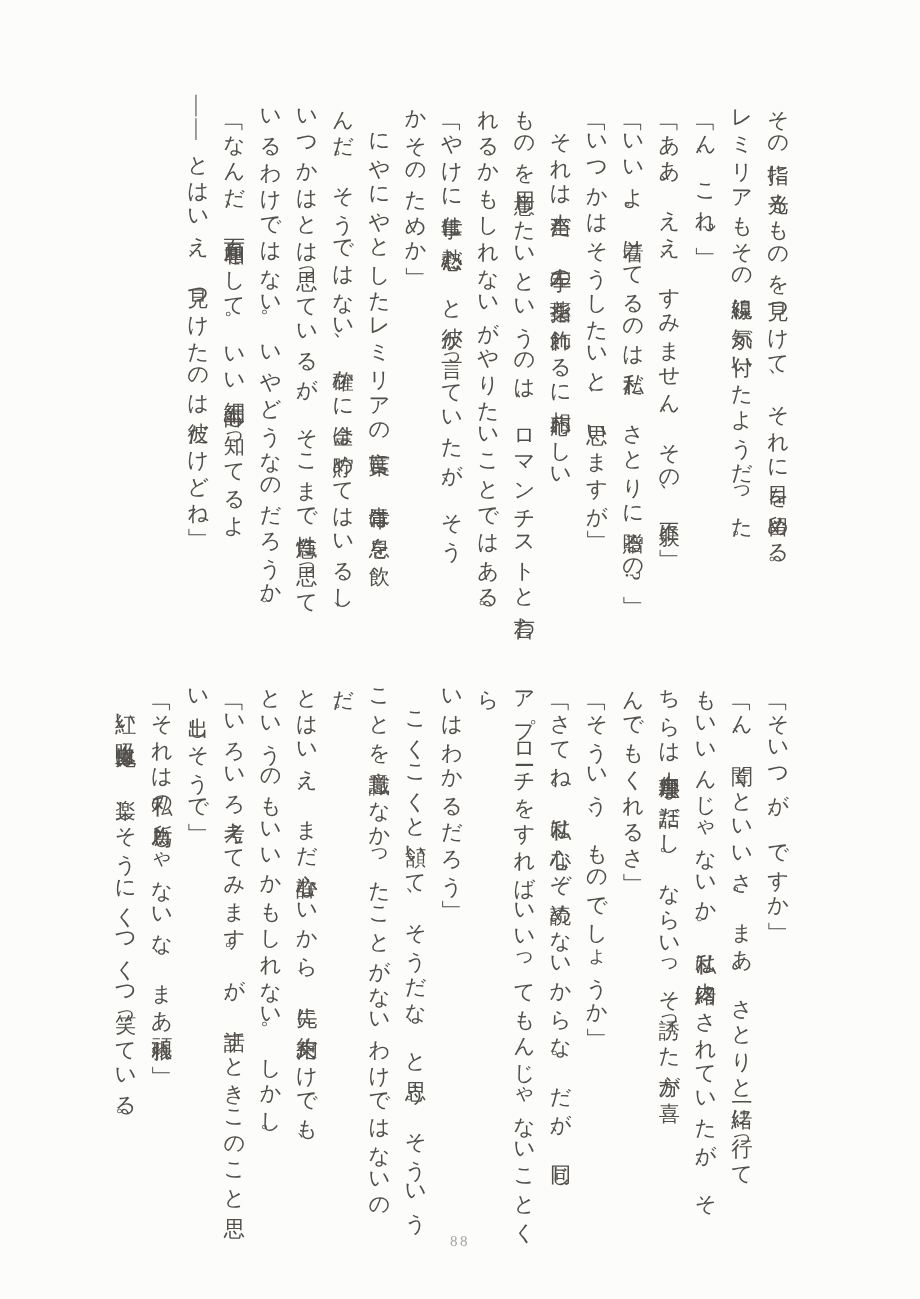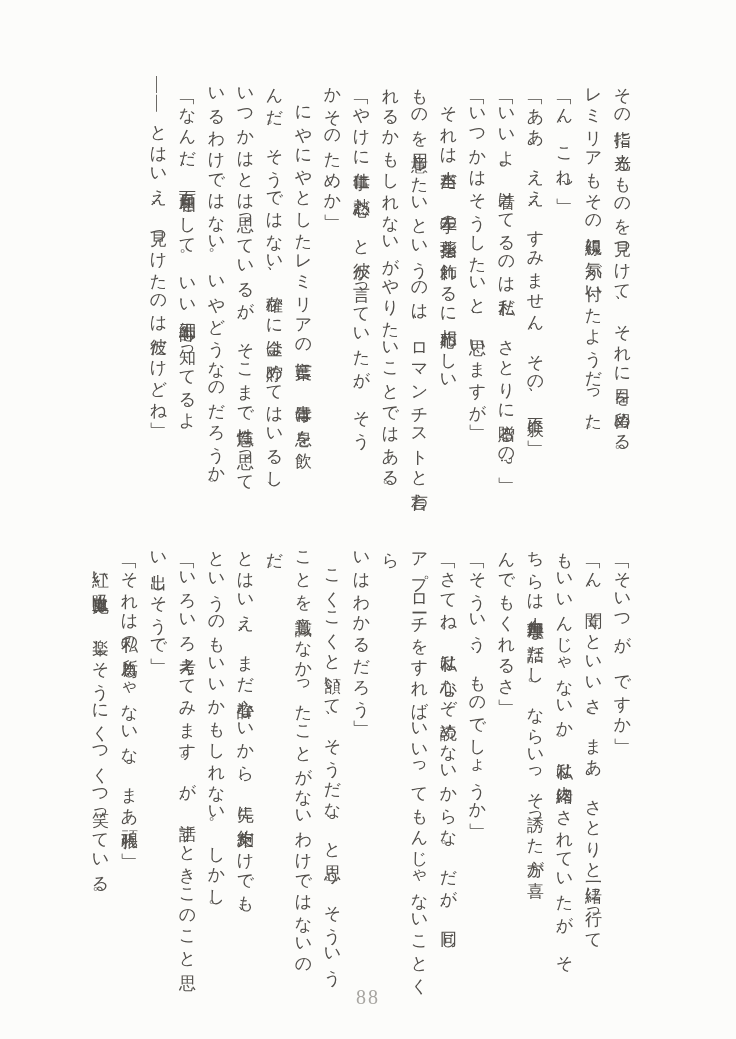--- a/index.html
+++ b/index.html
@@ -35,21 +35,21 @@
   .tline.indent {
     text-indent: 1.05em;
   }
   .page-number {
     position: absolute;
     top: 986px;
     left: 0;
     width: 100%;
     text-align: center;
     color: #a8a6a2;
-    font-size: 20px;
+    font-size: 12px;
     letter-spacing: 2px;
   }
 </style>
 </head>
 <body>
 
 <div>
 
   <div id="block-top" class="vblock">
       <div class="tline">その指に光るものを見つけて、それに目を留める。</div>

